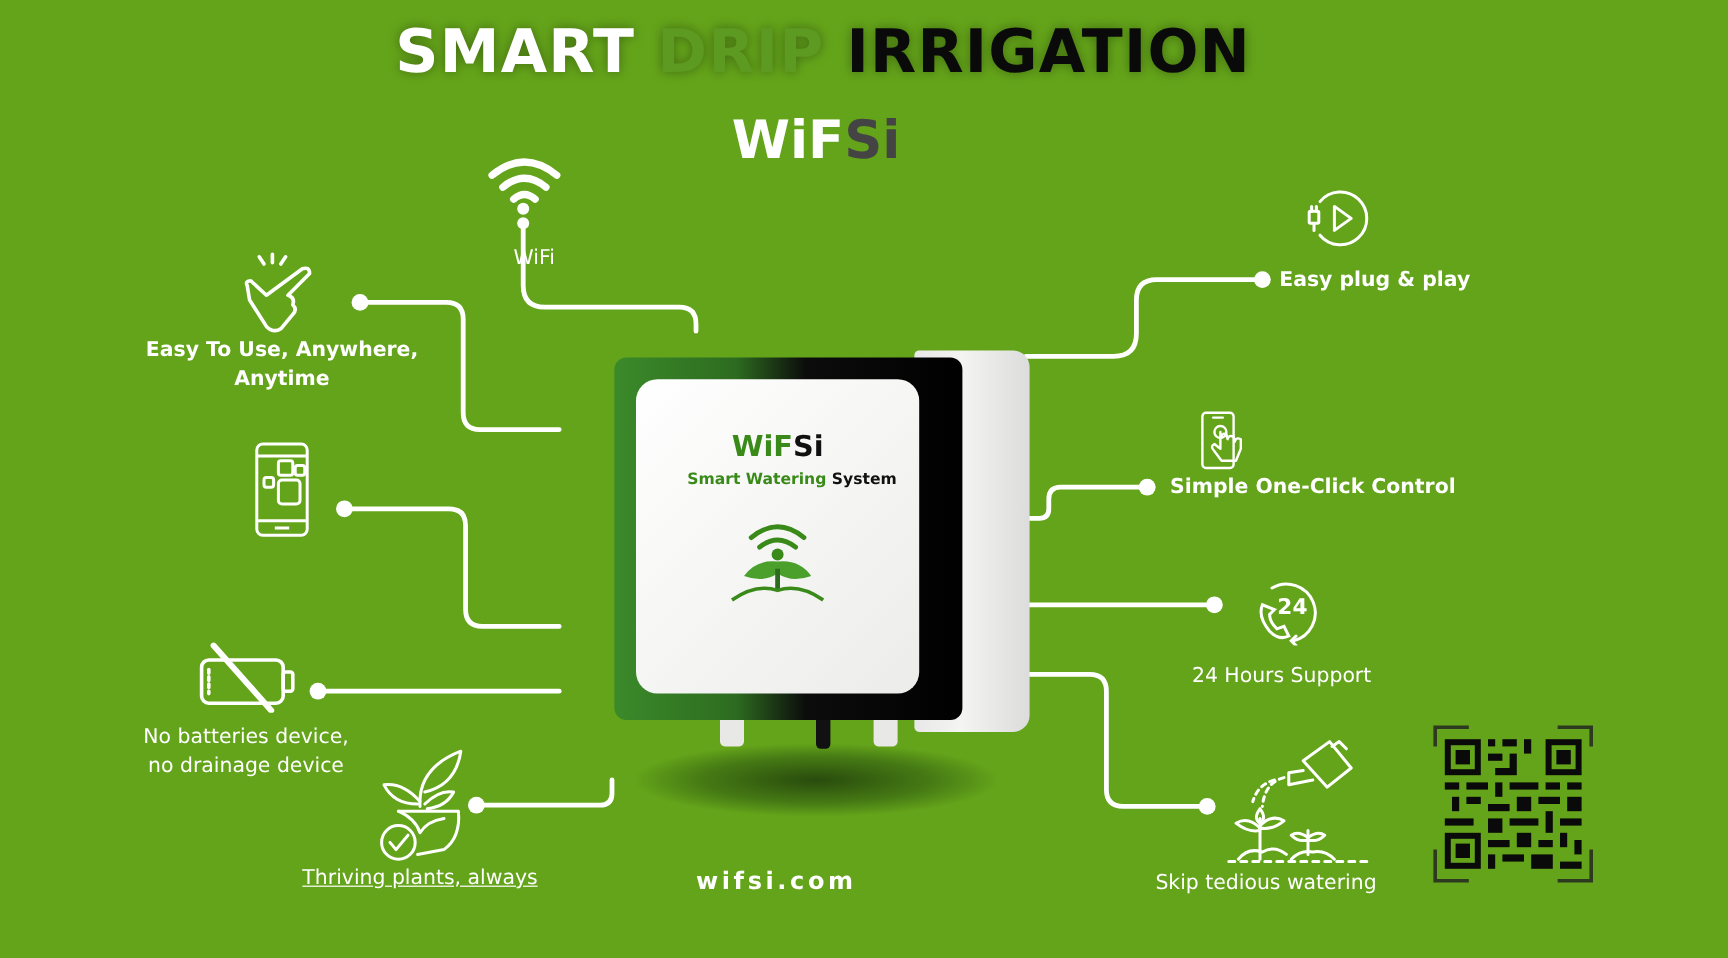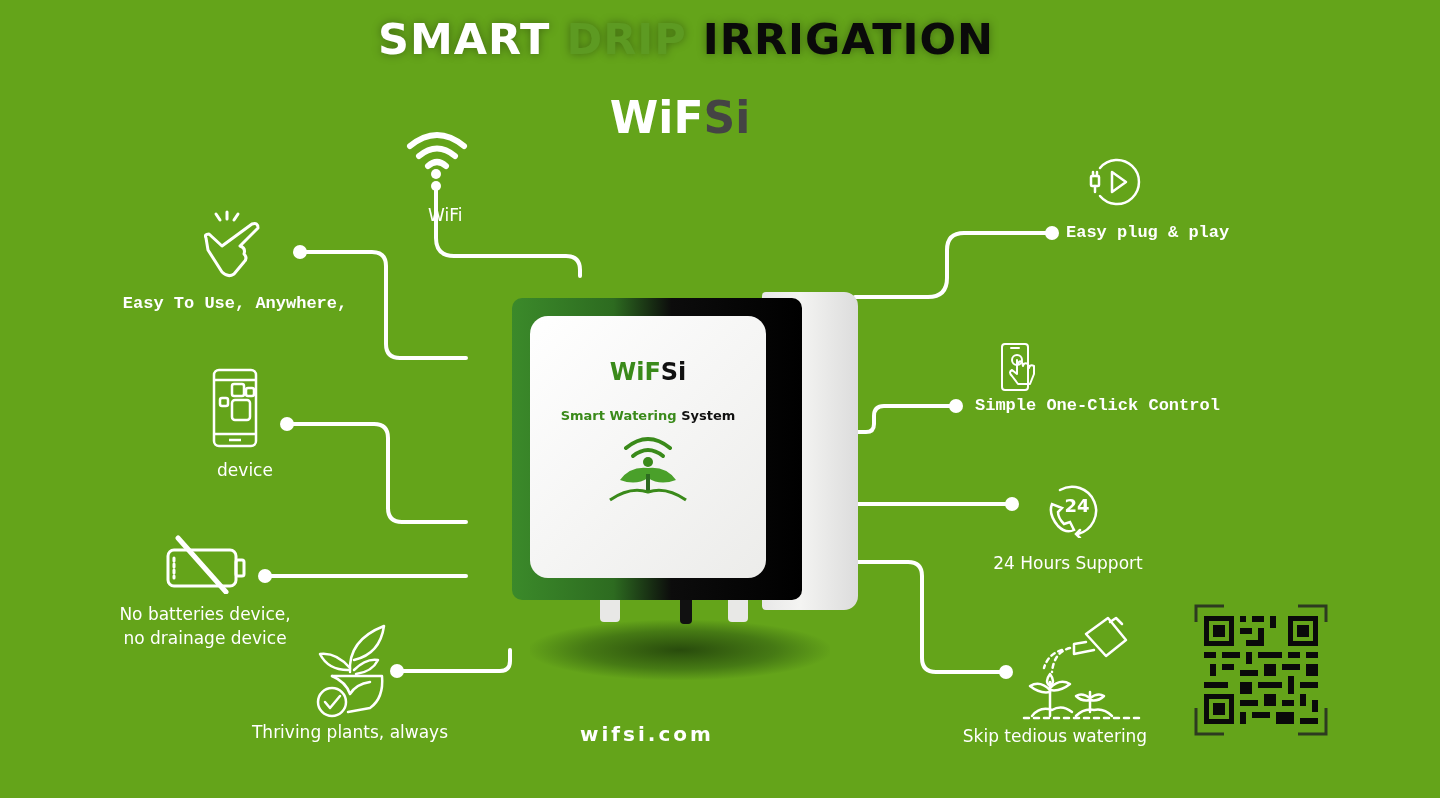--- a/index.html
+++ b/index.html
@@ -9,38 +9,38 @@
       font-family: "DejaVu Sans", sans-serif;
       color: #ffffff;
       position: relative;
     }
     .abs { position: absolute; }
     .title {
       position: absolute; left: 0; top: 14px; width: 1372px;
       text-align: center;
       font-family: "DejaVu Sans", sans-serif;
       font-weight: bold;
-      font-size: 43px;
+      font-size: 50px;
       letter-spacing: 1px;
       text-shadow: 0 0 10px rgba(0,0,0,0.35);
     }
     .title .w1 { color: #ffffff; }
     .title .w2 { color: #5d9a22; }
     .title .w3 { color: #0a0a0a; }
     .brand {
       position: absolute; left: 0; top: 92px; width: 1360px;
       text-align: center; font-weight: bold; font-size: 44px;
     }
     .brand .b1 { color: #ffffff; }
     .brand .b2 { color: #444444; }
     .label {
       position: absolute; font-size: 17px; color: #ffffff;
       text-align: center; line-height: 24px; font-weight: 500;
     }
-    .label.bold { font-weight: bold; font-family: Liberation Mono, monospace; }
+    .label.bold { font-weight: bold; }
     svg.lines { position: absolute; left: 0; top: 0; }
     .device {
       position: absolute; left: 512px; top: 292px; width: 336px; height: 318px;
     }
     .device .body-right {
       position: absolute; left: 250px; top: 0; width: 96px; height: 318px;
       background: linear-gradient(90deg,#e8e8e8,#f4f4f2 40%,#dcdcdc);
       border-radius: 4px 14px 14px 4px;
     }
     .device .frame {
@@ -53,22 +53,22 @@
       background: linear-gradient(135deg,#ffffff,#ececea);
       border-radius: 18px;
     }
     .device .panel-brand {
       position: absolute; left: 0; top: 42px; width: 100%; text-align: center;
       font-weight: bold; font-size: 24px;
     }
     .device .panel-brand .g { color: #3a8a1a; }
     .device .panel-brand .k { color: #111; }
     .device .panel-sub {
-      position: absolute; left: 0; top: 76px; width: 100%; text-align: center;
-      font-weight: bold; font-size: 13px; margin-top: 16px;
+      position: absolute; left: 12px; top: 76px; width: 100%; text-align: center;
+      font-weight: bold; font-size: 13px;
     }
     .device .panel-sub .g { color: #3a8a1a; }
     .device .panel-sub .k { color: #111; }
     .port { position: absolute; background: #e8e8e6; border-radius: 0 0 4px 4px; }
     .shadow {
       position: absolute; left: 530px; top: 620px; width: 300px; height: 60px;
       background: radial-gradient(ellipse at center, rgba(30,60,10,0.85) 0%, rgba(40,80,15,0.5) 45%, rgba(100,164,26,0) 72%);
     }
     .qr { position: absolute; left: 1194px; top: 604px; width: 134px; height: 132px; }
     .url {
@@ -133,38 +133,38 @@
 <div class="label" style="left:428px;top:170px;text-align:center;margin-top:33px;">WiFi</div>
 
 <svg class="abs" style="left:200px;top:210px" width="66" height="70" viewBox="0 0 66 70">
   <g fill="none" stroke="#fff" stroke-width="3" stroke-linecap="round" stroke-linejoin="round">
     <path d="M16 4 L20 10"></path>
       <path d="M27 2 L27 9"></path>
       <path d="M38 4 L34 10"></path>
     <path d="M6 28 Q4 24 9 24 L22 36 L52 14 Q58 12 58 18 L40 36 Q46 38 44 44 Q48 48 44 52 L34 64 Q28 68 22 62 L8 40 Z"></path>
   </g>
 </svg>
-<div class="label bold" style="left:100px;top:280px;width:270px;margin-top:12px;">
+<div class="label bold" style="left:100px;top:280px;width:270px;">
   <div>Easy To Use, Anywhere,</div>
+  <div>Anytime</div>
 </div>
 
 <svg class="abs" style="left:212px;top:368px" width="50" height="80" viewBox="0 0 50 80">
   <g fill="none" stroke="#fff" stroke-width="2.5">
     <rect x="2" y="2" width="42" height="76" rx="5"></rect>
     <line x1="2" y1="12" x2="44" y2="12"></line>
       <line x1="2" y1="66" x2="44" y2="66"></line>
     <line x1="17" y1="72" x2="29" y2="72"></line>
     <rect x="20" y="16" width="12" height="12" rx="2"></rect>
     <rect x="34" y="20" width="8" height="8" rx="2"></rect>
     <rect x="8" y="30" width="8" height="8" rx="2"></rect>
     <rect x="20" y="32" width="18" height="20" rx="3"></rect>
   </g>
 </svg>
 <div class="label" style="left:130px;top:458px;width:230px;">
-  <div>device</div>
 </div>
 
 <svg class="abs" style="left:164px;top:534px" width="84" height="60" viewBox="0 0 84 60">
   <g fill="none" stroke="#fff" stroke-width="3" stroke-linecap="round">
     <rect x="4" y="16" width="68" height="36" rx="6"></rect>
     <rect x="72" y="26" width="8" height="16" rx="2"></rect>
     <line x1="10" y1="24" x2="10" y2="44" stroke-dasharray="3 3"></line>
     <line x1="14" y1="4" x2="62" y2="58" stroke-width="5"></line>
   </g>
 </svg>
@@ -177,21 +177,21 @@
   <g fill="none" stroke="#fff" stroke-width="2.5" stroke-linecap="round" stroke-linejoin="round">
     <path d="M36 52 Q34 20 70 6 Q66 34 40 40"></path>
     <path d="M36 48 Q22 32 6 34 Q14 50 34 50"></path>
     <path d="M40 50 Q52 38 64 40 Q58 52 42 54"></path>
     <path d="M18 56 L68 56 Q70 78 56 88 L34 92"></path>
     <path d="M18 56 Q32 62 36 74 Q42 64 56 62"></path>
     <circle cx="18" cy="82" r="14"></circle>
     <path d="M11 82 L16 88 L26 76"></path>
   </g>
 </svg>
-<div class="label" style="left:220px;top:720px;width:260px;">Thriving plants, always</div>
+<div class="label" style="left:220px;top:720px;width:260px;text-decoration:underline;">Thriving plants, always</div>
 
 <div class="shadow"></div>
 <div class="device">
   <div class="body-right"></div>
   <div class="frame"></div>
   <div class="panel">
     <div class="panel-brand">
       <span class="g">WiF</span><span class="k">Si</span>
     </div>
     <div class="panel-sub">

